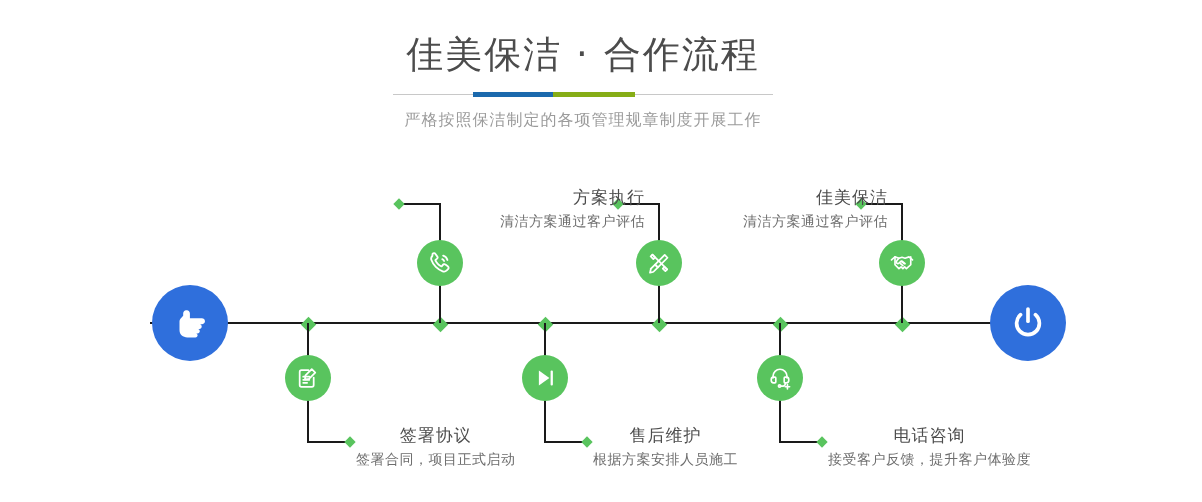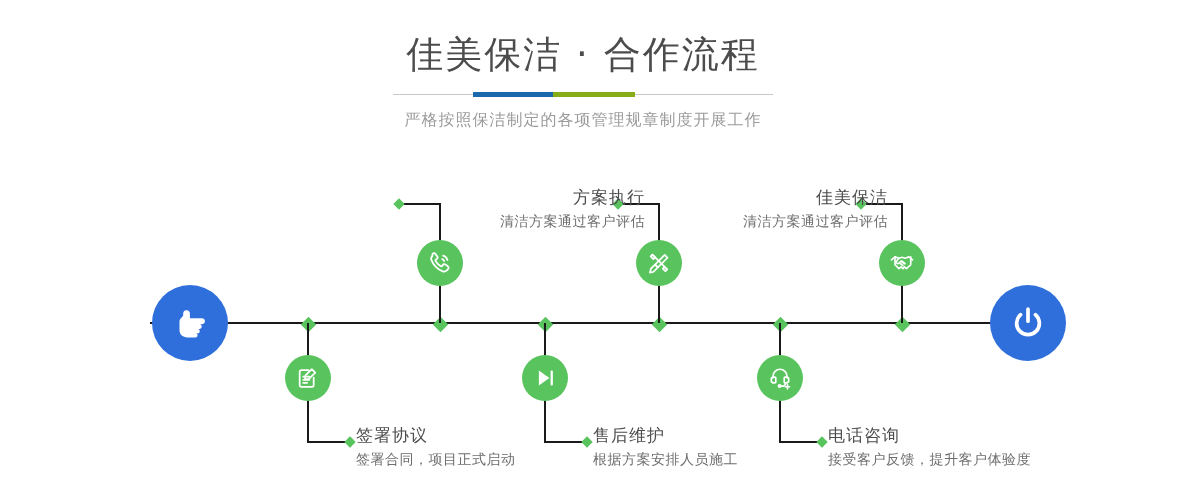--- a/index.html
+++ b/index.html
@@ -165,21 +165,21 @@
     letter-spacing: 1px;
   }
   .label .desc {
     font-size: 14px;
     line-height: 20px;
     color: #6e6e6e;
     margin-top: 3px;
     letter-spacing: 0.5px;
   }
   .label.above { text-align: right; }
-  .label.below { text-align: left; }
+  .label.below { text-align: center; }
 </style>
 </head>
 <body>
 
 <div id="page">
 
   <div class="header">
     <div class="title">佳美保洁 · 合作流程</div>
     <div class="divider">
       <div class="rule"></div>

